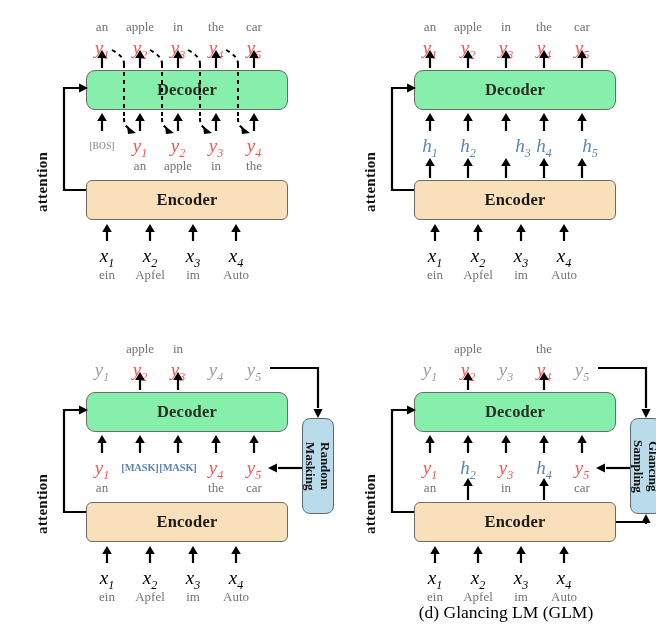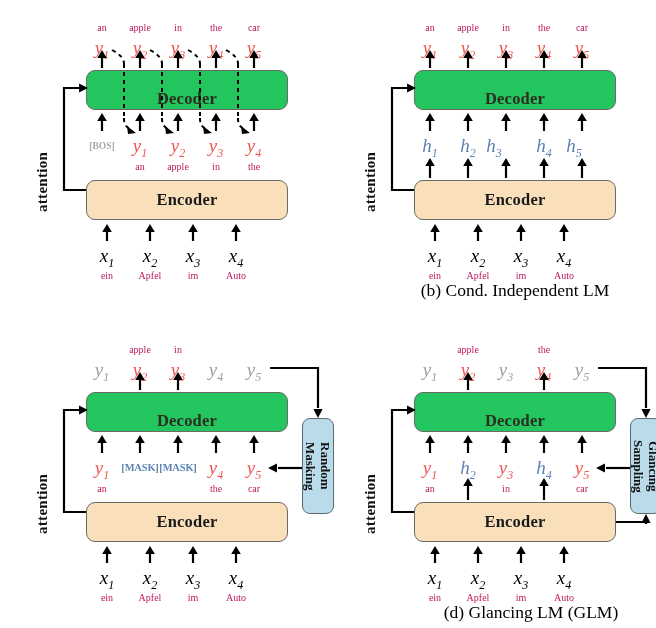--- a/index.html
+++ b/index.html
@@ -12,22 +12,22 @@
   .figure{position:relative;width:656px;height:628px;}
   .panel{position:absolute;}
 
   
   .nnbox{
     position:absolute;border:1.6px solid #6b6b63;border-radius:9px;
     display:flex;align-items:center;justify-content:center;
     font-weight:bold;font-size:16.5px;letter-spacing:.2px;
     box-sizing:border-box;
   }
-  .decoder{background:#22c55e;color:#2d2d22;align-items:flex-end;}
-  .encoder{background:#fadfbb;color:#1a1a1a;}
+  .decoder{background:#86efac;color:#2d2d22;}
+  .encoder{background:#fadfbb;color:#1a1a1a;border-radius:6px;}
   .sidebox{
     position:absolute;background:#badbe9;border:1.7px solid #5d6a72;
     border-radius:8px;box-sizing:border-box;
     display:flex;align-items:center;justify-content:center;
   }
   .sidebox .vtxt{
     writing-mode:vertical-rl;
     font-weight:bold;font-size:13px;line-height:1.18;
     text-align:center;color:#111;white-space:pre;
   }
@@ -36,21 +36,21 @@
   .tok{
     position:absolute;text-align:center;white-space:nowrap;
     transform:translateX(-50%);line-height:1;
   }
   .sym{font-style:italic;font-size:19px;}
   .sym sub{font-size:12px;font-style:italic;}
   .red{color:#f0564f;}
   .gray{color:#9d9d9d;}
   .blue{color:#5d84b4;}
   .blk{color:#000;margin-top:10px;}
-  .word{font-size:10px;color:#be185d;font-style:normal;}
+  .word{font-size:13px;color:#737373;font-style:normal;}
   .mask{font-size:10.5px;font-weight:bold;color:#5d84b4;font-family:"Liberation Serif",serif;letter-spacing:-.2px;}
   .bos{font-size:9.5px;font-weight:bold;color:#a8a8a8;}
   .attention-label{
     position:absolute;writing-mode:vertical-rl;transform:rotate(180deg);
     font-weight:bold;font-size:15px;letter-spacing:.3px;color:#111;
   }
   .caption{
     position:absolute;text-align:center;font-size:17.5px;white-space:nowrap;
     transform:translateX(-50%);
   }
@@ -223,23 +223,23 @@
       <svg width="14" height="20" style="left:179px;top:105px">
         <line x1="7" y1="18" x2="7" y2="5" stroke="#000" stroke-width="2.2"></line>
         <polygon points="7,0 2.2,8 11.8,8" fill="#000"></polygon>
       </svg>
       <svg width="14" height="20" style="left:217px;top:105px">
         <line x1="7" y1="18" x2="7" y2="5" stroke="#000" stroke-width="2.2"></line>
         <polygon points="7,0 2.2,8 11.8,8" fill="#000"></polygon>
       </svg>
       <div class="tok" style="left:72px;top:128px"><span class="sym blue">h<sub>1</sub></span></div>
       <div class="tok" style="left:110px;top:128px"><span class="sym blue">h<sub>2</sub></span></div>
-      <div class="tok" style="left:136px;top:128px"><span class="sym blue">h<sub>3</sub></span></div>
+      <div class="tok" style="left:165px;top:128px"><span class="sym blue">h<sub>3</sub></span></div>
       <div class="tok" style="left:186px;top:128px"><span class="sym blue">h<sub>4</sub></span></div>
-      <div class="tok" style="left:216px;top:128px"><span class="sym blue">h<sub>5</sub></span></div>
+      <div class="tok" style="left:232px;top:128px"><span class="sym blue">h<sub>5</sub></span></div>
       <svg width="14" height="22" style="left:65px;top:150px">
         <line x1="7" y1="20" x2="7" y2="5" stroke="#000" stroke-width="2.2"></line>
         <polygon points="7,0 2.2,8 11.8,8" fill="#000"></polygon>
       </svg>
       <svg width="14" height="22" style="left:103px;top:150px">
         <line x1="7" y1="20" x2="7" y2="5" stroke="#000" stroke-width="2.2"></line>
         <polygon points="7,0 2.2,8 11.8,8" fill="#000"></polygon>
       </svg>
       <svg width="14" height="22" style="left:141px;top:150px">
         <line x1="7" y1="20" x2="7" y2="5" stroke="#000" stroke-width="2.2"></line>
@@ -278,21 +278,20 @@
       <div class="tok" style="left:120px;top:258px"><span class="word">Apfel</span></div>
       <div class="tok" style="left:163px;top:238px"><span class="sym blk">x<sub>3</sub></span></div>
       <div class="tok" style="left:163px;top:258px"><span class="word">im</span></div>
       <div class="tok" style="left:206px;top:238px"><span class="sym blk">x<sub>4</sub></span></div>
       <div class="tok" style="left:206px;top:258px"><span class="word">Auto</span></div>
       <svg width="60" height="170" style="left:22px;top:72px">
         <polyline points="34,110 12,110 12,8 28,8" fill="none" stroke="#000" stroke-width="2.2"></polyline>
         <polygon points="36,8 27,3.4 27,12.6" fill="#000"></polygon>
       </svg>
       <div class="attention-label" style="left:4px;top:84px;height:120px">attention</div>
-      <div class="caption" style="left:157px;top:272px">(b) Cond. Independent LM</div>
     </div>
     <div class="panel" style="left:30px;top:330px;width:306px;height:300px">
       <div class="tok" style="left:72px;top:30px"><span class="sym gray">y<sub>1</sub></span></div>
       <div class="tok" style="left:110px;top:10px"><span class="word">apple</span></div>
       <div class="tok" style="left:110px;top:30px"><span class="sym red">y<sub>2</sub></span></div>
       <div class="tok" style="left:148px;top:10px"><span class="word">in</span></div>
       <div class="tok" style="left:148px;top:30px"><span class="sym red">y<sub>3</sub></span></div>
       <div class="tok" style="left:186px;top:30px"><span class="sym gray">y<sub>4</sub></span></div>
       <div class="tok" style="left:224px;top:30px"><span class="sym gray">y<sub>5</sub></span></div>
       <svg width="14" height="20" style="left:103px;top:42px">
@@ -475,15 +474,15 @@
         <polygon points="48,50 43.4,41 52.6,41" fill="#000"></polygon>
       </svg>
       <svg width="60" height="16" style="left:238px;top:130px">
         <line x1="34" y1="8" x2="10" y2="8" stroke="#000" stroke-width="2.2"></line>
         <polygon points="0,8 9,3.4 9,12.6" fill="#000"></polygon>
       </svg>
       <svg width="90" height="60" style="left:258px;top:184px">
         <polyline points="0,8 30,8 30,10" fill="none" stroke="#000" stroke-width="2.2"></polyline>
         <polygon points="30,0 25.4,9 34.6,9" fill="#000"></polygon>
       </svg>
-      <div class="caption" style="left:173px;top:272px">(d) Glancing LM (GLM)</div>
+      <div class="caption" style="left:148px;top:272px">(d) Glancing LM (GLM)</div>
     </div>
   </div>
 
 </body></html>

